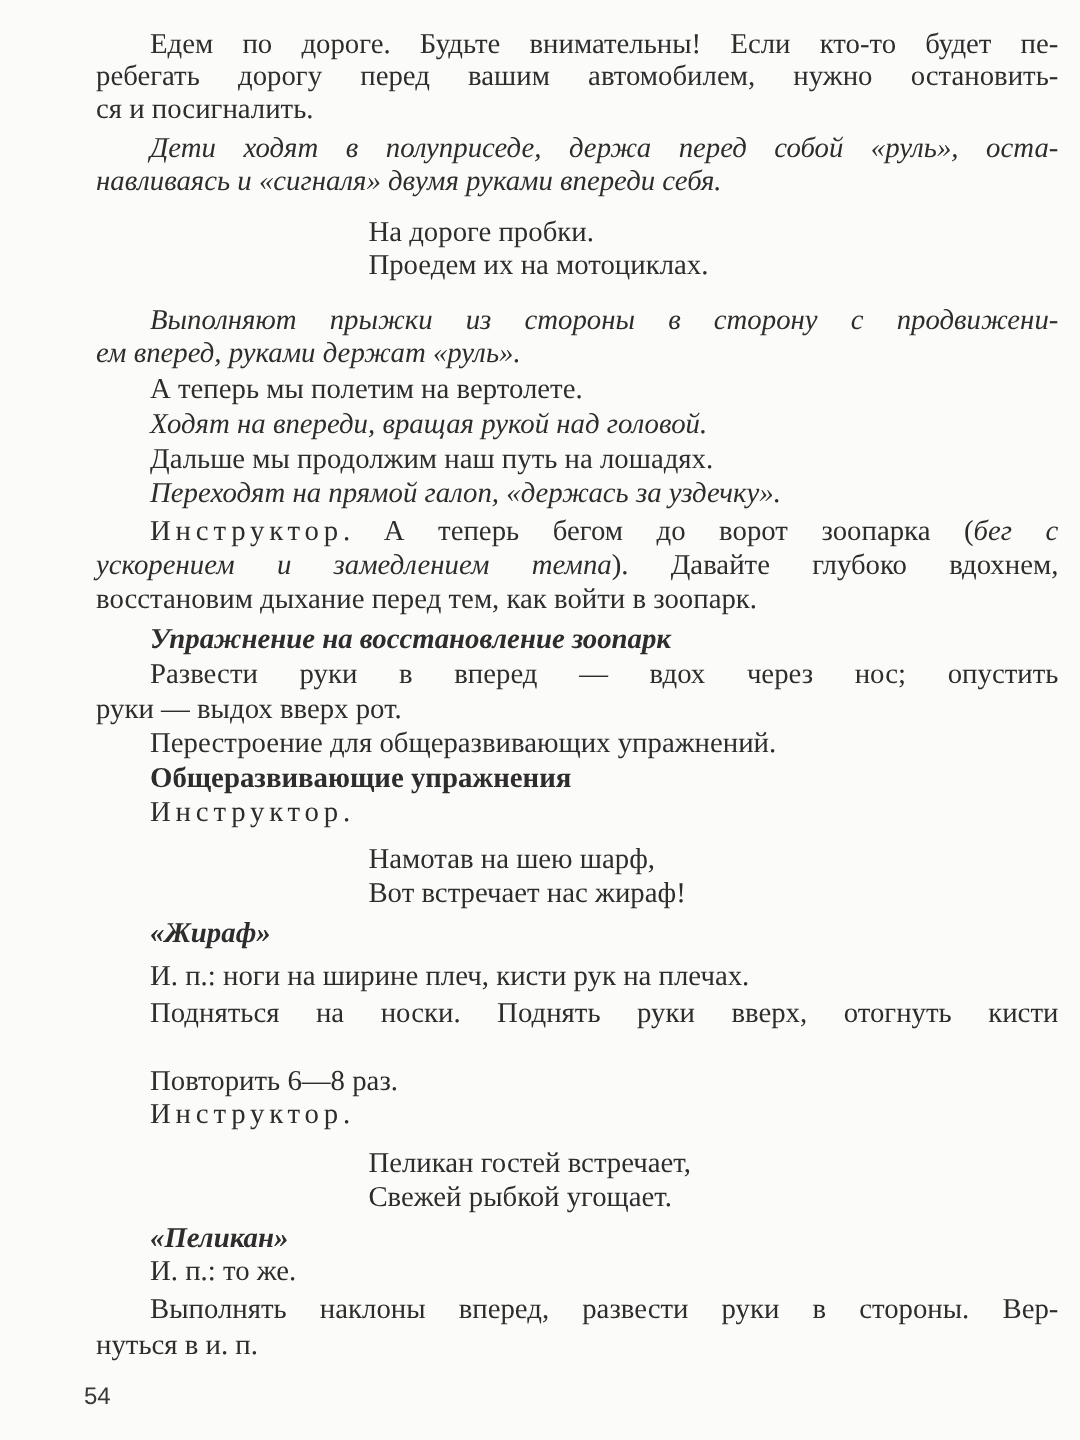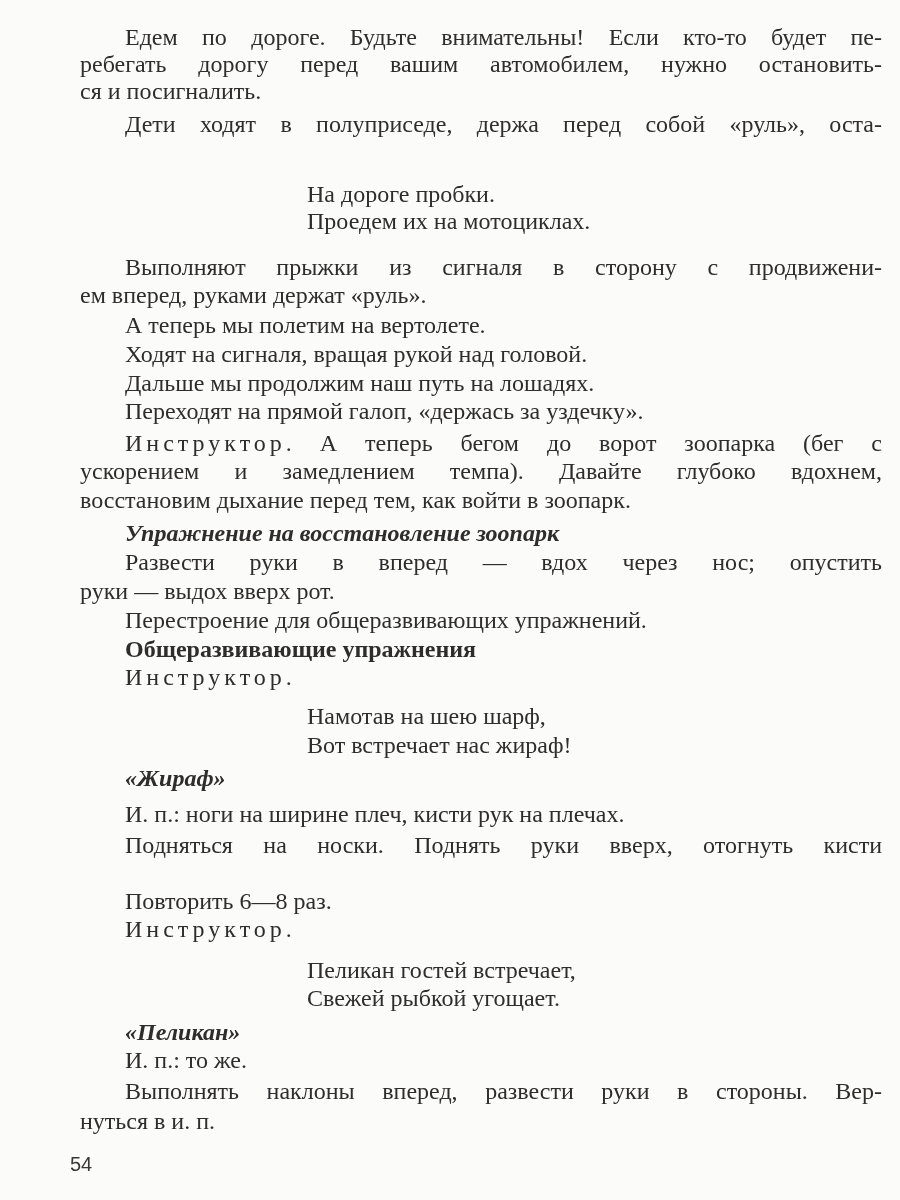--- a/index.html
+++ b/index.html
@@ -11,48 +11,49 @@
     position: relative;
   }
   .page { position: absolute; left: 0; top: 0; width: 728px; height: 1200px; }
   .ln {
     position: absolute; left: 80px; width: 802px;
     font-size: 24px; line-height: 28px; white-space: nowrap;
     transform-origin: left center;
   }
   .ind { left: 125px; width: 757px; }
   .verse { left: 307px; }
-  .it { }
+  .it { font-style: italic; }
   .b { font-weight: bold; }
   .bi { font-weight: bold; font-style: italic; }
   .sp { letter-spacing: 4px; }
   .just { text-align: justify; text-align-last: justify; }
   .pnum {
     position: absolute; left: 70px; top: 1153px;
     font-family: "Liberation Sans", "DejaVu Sans", sans-serif;
     font-size: 20px; color: #3a3838;
   }
 </style>
 </head>
 <body>
 
 <div class="page">
 
   <div class="ln ind just" style="top:23px">Едем по дороге. Будьте внимательны! Если кто-то будет пе-</div>
   <div class="ln just" style="top:50px">ребегать дорогу перед вашим автомобилем, нужно остановить-</div>
   <div class="ln" style="top:77px">ся и посигналить.</div>
   <div class="ln ind it just" style="top:110px">Дети ходят в полуприседе, держа перед собой «руль», оста-</div>
+  <div class="ln it" style="top:137px">навливаясь и «сигналя» двумя руками впереди себя.</div>
 
   <div class="ln verse" style="top:180px">На дороге пробки.</div>
   <div class="ln verse" style="top:207px">Проедем их на мотоциклах.</div>
 
-  <div class="ln ind it just" style="top:253px">Выполняют прыжки из сигналя в сторону с продвижени-</div>
+  <div class="ln ind it just" style="top:253px">Выполняют прыжки из стороны в сторону с продвижени-</div>
   <div class="ln it" style="top:281px">ем вперед, руками держат «руль».</div>
   <div class="ln ind" style="top:311px">А теперь мы полетим на вертолете.</div>
-  <div class="ln ind it" style="top:340px">Ходят на сигналя, вращая рукой над головой.</div>
+  <div class="ln ind it" style="top:340px">Ходят на впереди, вращая рукой над головой.</div>
   <div class="ln ind" style="top:369px">Дальше мы продолжим наш путь на лошадях.</div>
   <div class="ln ind it" style="top:397px">Переходят на прямой галоп, «держась за уздечку».</div>
 
   <div class="ln ind just" style="top:429px">
     <span class="sp">Инструктор</span><span>. А теперь бегом до ворот зоопарка (</span><span class="it">бег с</span>
   </div>
   <div class="ln just" style="top:457px">
     <span class="it">ускорением и замедлением темпа</span><span>). Давайте глубоко вдохнем,</span>
   </div>
   <div class="ln" style="top:486px">восстановим дыхание перед тем, как войти в зоопарк.</div>

